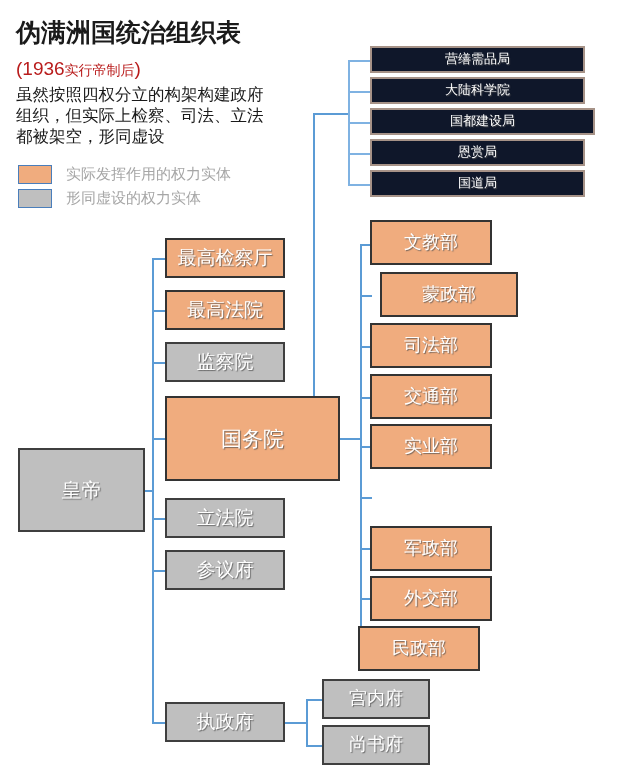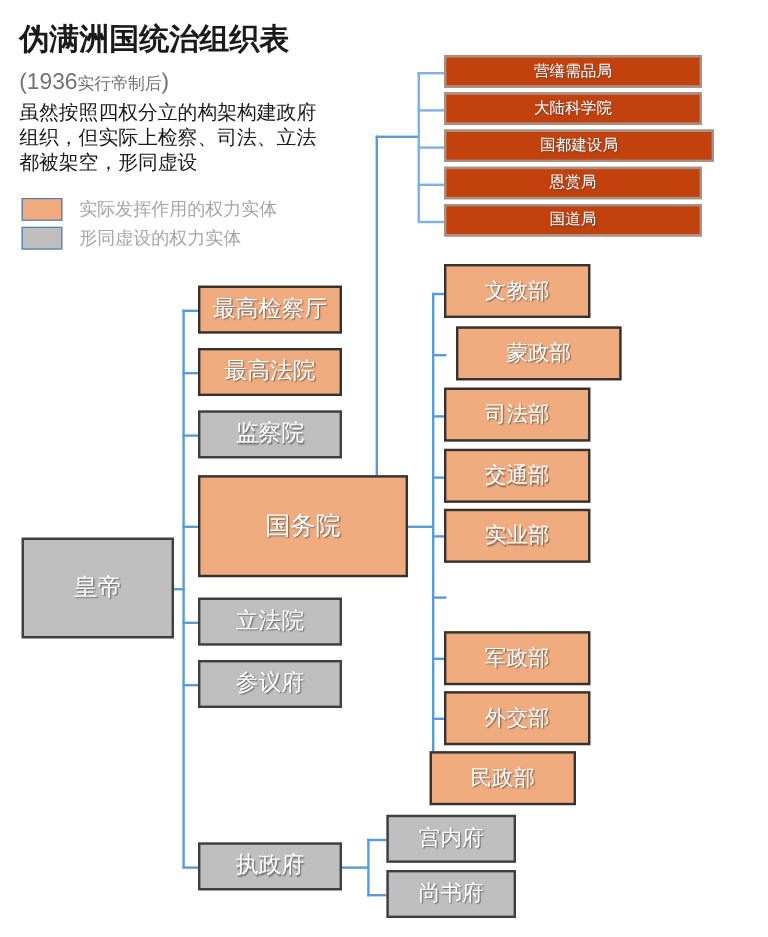--- a/index.html
+++ b/index.html
@@ -12,21 +12,21 @@
   #stage { position: relative; width: 640px; height: 781px; background: #fff; }
 
   
   #title {
     position: absolute; left: 16px; top: 16px;
     font-size: 25px; font-weight: bold; color: #1a1a1a;
     letter-spacing: 0px; white-space: nowrap;
   }
   #subtitle {
     position: absolute; left: 16px; top: 58px;
-    font-size: 19px; color: #737373; white-space: nowrap;
+    font-size: 19px; color: #b91c1c; white-space: nowrap;
   }
   #subtitle .sm { font-size: 14px; }
   #desc {
     position: absolute; left: 16px; top: 84px;
     width: 262px; font-size: 16.5px; line-height: 1.28;
     color: #1a1a1a; text-align: left;
   }
 
   
   .legend-row { position: absolute; left: 18px; display: flex; align-items: center; }
@@ -41,21 +41,21 @@
   
   .node {
     position: absolute;
     display: flex; align-items: center; justify-content: center;
     color: #ffffff; text-align: center;
     text-shadow: 1px 1px 1px rgba(80,80,80,0.75);
     line-height: 1.1;
   }
   .node.orange { background: #F0AC7E; border: 2px solid #333333; }
   .node.gray   { background: #BFBFBF; border: 2px solid #3F3F3F; }
-  .node.orange-soft { background: #c2410c; border: 2px solid #A69287; text-align: right; }
+  .node.orange-soft { background: #0f172a; border: 2px solid #A69287; text-align: right; }
 
   
   .conn { position: absolute; background: #5B9BD5; }
   .conn.v { width: 2px; }
   .conn.h { height: 2px; }
   .conn.light { background: #7FB2E2; }
 </style>
 </head>
 <body>
 

